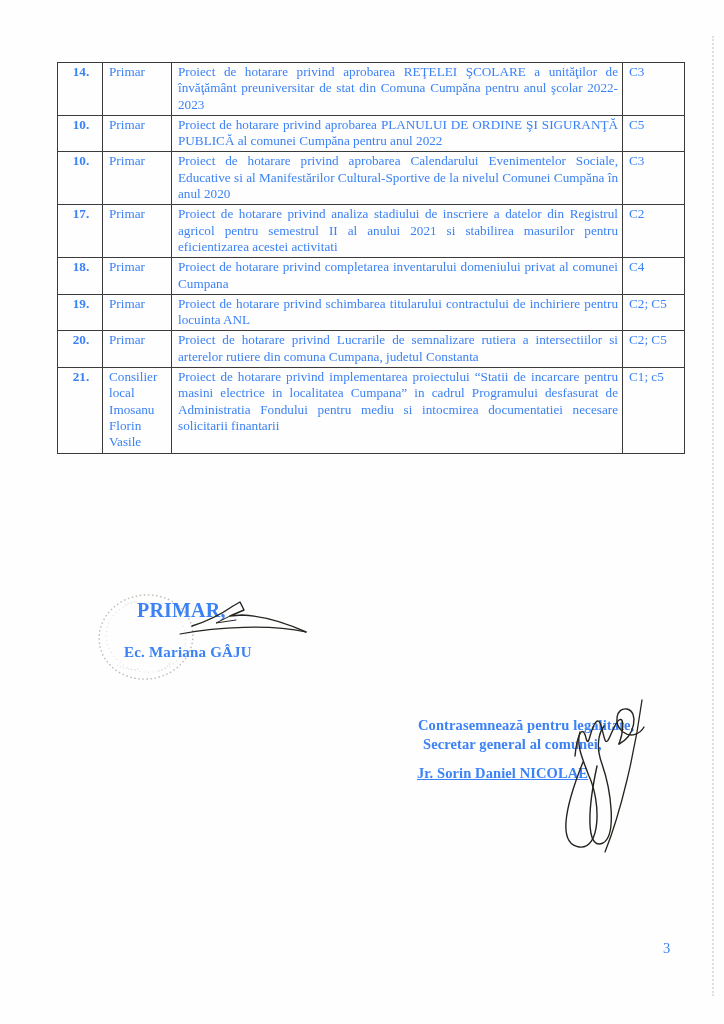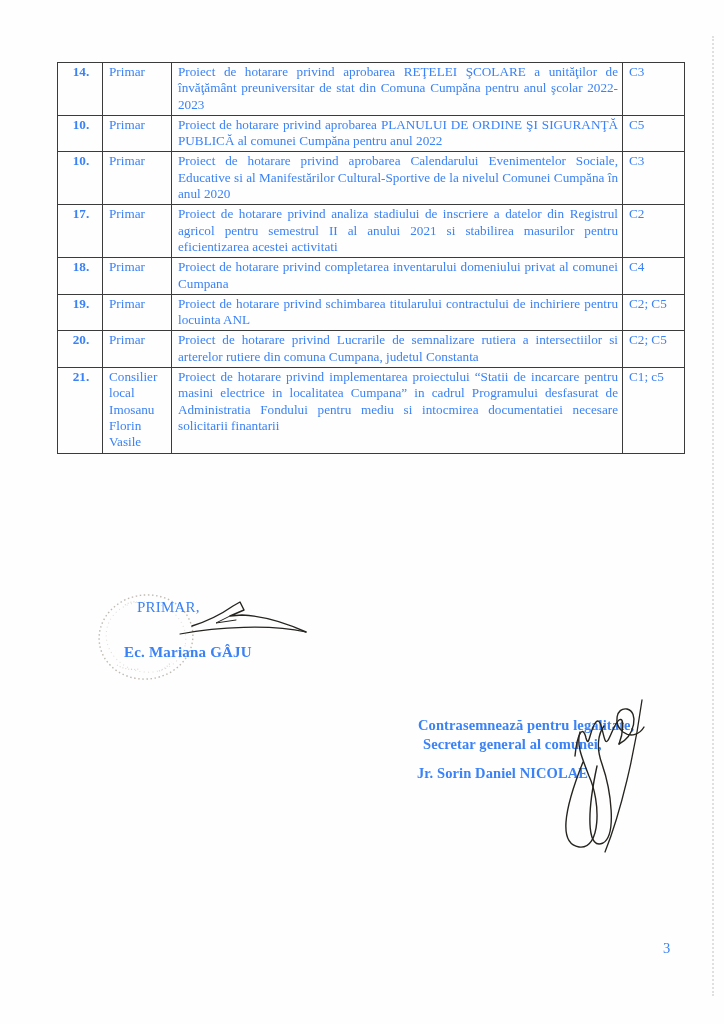--- a/index.html
+++ b/index.html
@@ -30,21 +30,21 @@
     border: 1px solid #3b3b3b;
     vertical-align: top;
     padding: 1px 4px 2px 6px;
   }
   td.c-no { text-align: center; font-weight: bold; padding-left: 2px; padding-right: 2px; }
   td.c-prop { padding-left: 7px; }
   td.c-text { text-align: justify; padding-left: 6px; padding-right: 5px; }
   td.c-code { padding-left: 5px; }
 
   
-  .sig-title { font-weight: normal; font-size: 15px; letter-spacing: .2px; }
+  .sig-title { font-weight: bold; font-size: 20px; letter-spacing: .2px; }
   .sig-name  { font-weight: bold; font-size: 15px; letter-spacing: .2px; margin-top: 12px; }
   .countersig { font-weight: bold; font-size: 14.5px; letter-spacing: .1px; }
   .page-number { font-size: 14.5px; }
 
   .ink-stroke { stroke: #26241f; fill: none; stroke-linecap: round; stroke-linejoin: round; }
 
   .edge-artifact {
     border-left: 2px dotted #c4c4c4;
     opacity: .5;
   }
@@ -124,21 +124,21 @@
   <svg class="abs" style="left:178px; top:601px;" width="135" height="42">
     <path class="ink-stroke" stroke-width="1.4" d="M14 25 C 30 20 45 12 55 5 L 62 1 L 66 9 L 52 15 L 64 14 C 86 15 106 21 128 31"></path>
     <path class="ink-stroke" stroke-width="1.2" d="M2 33 C 40 26 92 23 128 31"></path>
     <path class="ink-stroke" stroke-width="1" d="M52 15 L 38 22 L 58 19"></path>
   </svg>
 
   <div class="abs sig-name" style="left:124px; top:632px;">Ec. Mariana GÂJU</div>
 
   <div class="abs countersig" style="left:418px; top:717px;">Contrasemnează pentru legalitate,</div>
   <div class="abs countersig" style="left:423px; top:736px;">Secretar general al comunei,</div>
-  <div class="abs countersig" style="left:417px; top:765px;">Jr. Sorin Daniel NICOLAE</div>
+  <div class="abs countersig" style="left:417px; top:765px;text-decoration:underline;">Jr. Sorin Daniel NICOLAE</div>
 
   <svg class="abs" style="left:545px; top:694px;" width="105" height="160">
     <path class="ink-stroke" stroke-width="1.4" d="M30 62 C 32 40 38 30 41 44 C 44 56 45 34 51 28 C 56 23 57 38 60 46 C 63 54 68 30 74 26 C 80 22 78 40 74 50"></path>
     <path class="ink-stroke" stroke-width="1.4" d="M74 50 C 90 42 94 18 82 15 C 71 13 68 30 78 38 C 86 44 95 40 99 33"></path>
     <path class="ink-stroke" stroke-width="1.4" d="M38 68 C 18 118 14 150 34 153 C 56 156 56 108 44 82 C 37 64 31 50 35 38"></path>
     <path class="ink-stroke" stroke-width="1.4" d="M52 72 C 40 128 44 156 58 149 C 72 141 66 96 57 70 C 51 54 53 40 59 32"></path>
     <path class="ink-stroke" stroke-width="1.3" d="M97 6 C 90 58 76 118 60 158"></path>
   </svg>
 
   <div class="abs page-number" style="left:663px; top:940px;">3</div>

